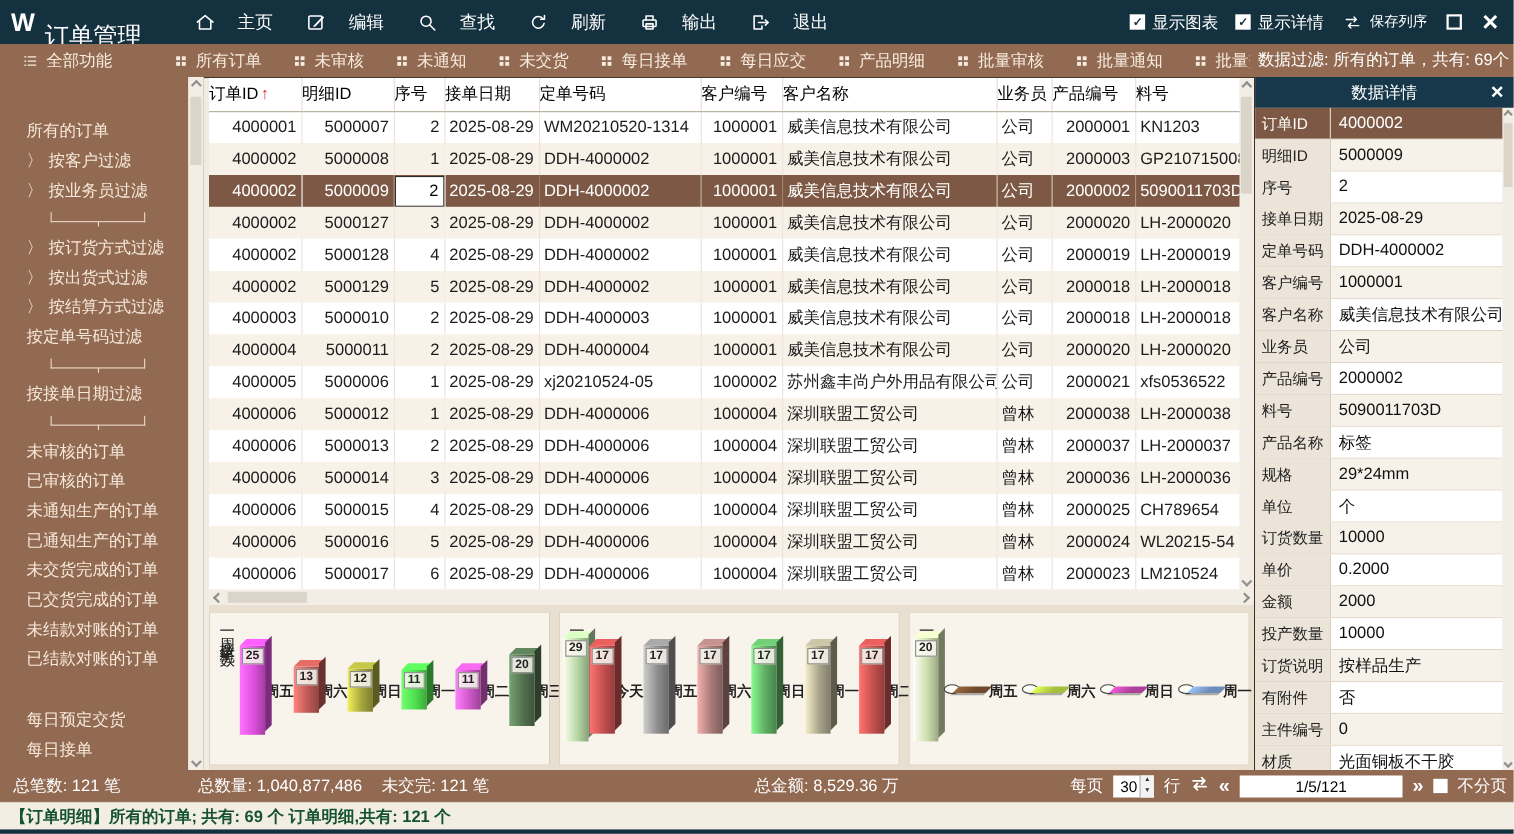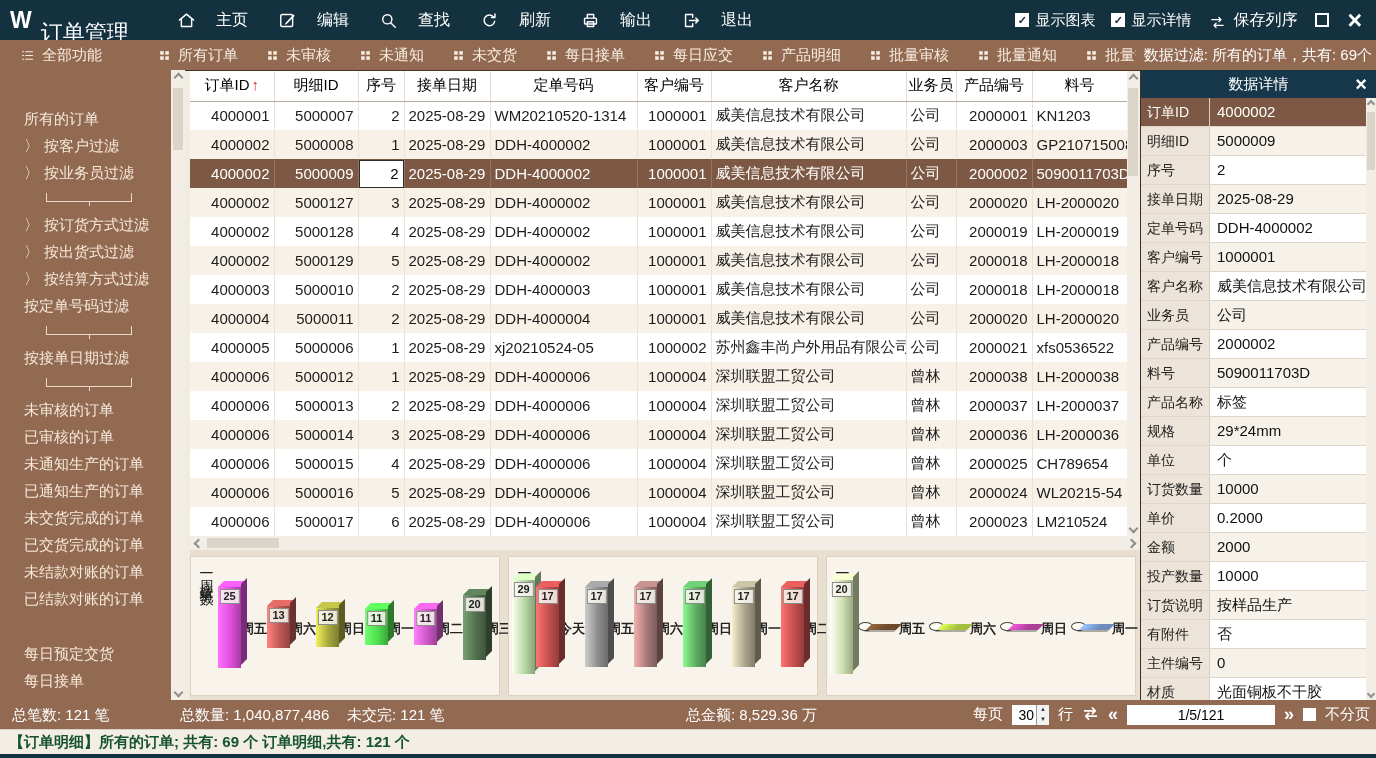--- a/index.html
+++ b/index.html
@@ -10,21 +10,21 @@
 .brand{display:flex;align-items:center;gap:9px;width:152px;}
 .logo{font-weight:800;font-size:23px;line-height:1;}
 .app-title{font-size:22px;margin-top:25px;}
 .nav-items{display:flex;align-items:center;}
 .nav-item{display:flex;align-items:center;gap:20px;padding:0 15px;height:40px;font-size:16px;cursor:pointer;}
 .ic{display:inline-flex;align-items:center;}
 .ic svg{width:19px;height:19px;}
 .nav-right{margin-left:auto;display:flex;align-items:center;gap:18px;}
 .toggle{display:flex;align-items:center;gap:6px;font-size:15px;cursor:pointer;}
 .cb{width:14px;height:14px;background:#fff;color:#14313f;font-size:11px;font-weight:700;display:flex;align-items:center;justify-content:center;}
-.save-order{display:flex;align-items:flex-end;gap:7px;font-size:16px;cursor:pointer;}
+.save-order{display:flex;align-items:center;gap:7px;font-size:13px;cursor:pointer;}
 .save-order .ic svg{width:17px;height:17px;}
 .win-max{width:14px;height:14px;border:2px solid #fff;display:inline-block;cursor:pointer;}
 .win-close{font-size:25px;font-weight:600;line-height:1;cursor:pointer;margin-right:4px;}
 
 .tabbar{height:30px;background:#926a52;display:flex;align-items:center;color:#f7ecdf;padding:0 6px;position:relative;flex:none;gap:28px;}
 .tab{display:flex;align-items:center;gap:7px;padding:0 14px;height:30px;font-size:15px;cursor:pointer;white-space:nowrap;}
 .tab .ic svg{width:13px;height:13px;}
 .menu-tab .ic svg{width:15px;height:15px;}
 .filter-status{position:absolute;right:4px;top:0;height:30px;line-height:30px;background:#926a52;padding-left:8px;font-size:15px;color:#fff;white-space:nowrap;}
 
@@ -38,21 +38,21 @@
 .chev{display:inline-block;width:7px;height:7px;border-left:2px solid #8f8f8f;border-top:2px solid #8f8f8f;flex:none;}
 .chev.up{transform:rotate(45deg);}
 .chev.down{transform:rotate(225deg);}
 .chev.left{transform:rotate(-45deg);}
 .chev.right{transform:rotate(135deg);}
 .sthumb{position:absolute;top:18px;left:2px;width:10px;height:62px;background:#dad4c9;}
 
 .content{width:955px;flex:none;display:flex;flex-direction:column;background:#f1ece2;padding-left:5px;border-top:1px solid #4a3426;}
 .table-wrap{position:relative;height:465px;background:#fff;flex:none;}
 table{border-collapse:collapse;table-layout:fixed;width:937px;}
-th{height:30px;background:#fff;font-weight:400;font-size:15px;color:#000;text-align:center;border-bottom:1px solid #b3aa9c;border-right:1px solid #e6ddd0;white-space:nowrap;overflow:hidden;}
+th{height:30px;background:#fff;font-weight:400;font-size:15px;color:#000;text-align:left;border-bottom:1px solid #b3aa9c;border-right:1px solid #e6ddd0;white-space:nowrap;overflow:hidden;}
 td{height:29px;font-size:15px;color:#1c1c1c;padding:0 4px;white-space:nowrap;overflow:hidden;border-right:1px solid #ece3d6;}
 tr.odd td{background:#f7f1e8;}
 tr.even td{background:#fff;}
 tr.sel td{background:#7d5945;color:#fff;border-right-color:#96755f;}
 td.c-r{text-align:right;}
 td.c-l{text-align:left;}
 td.editing{padding:0;}
 .edit-cell{height:28px;background:#fff;color:#000;border:1px solid #2c2c2c;display:flex;align-items:center;justify-content:flex-end;padding:0 4px;font-size:15px;}
 .sort-arrow{color:#e03022;font-weight:700;margin-left:2px;}
 .vscroll{position:absolute;top:0;right:0;bottom:0;width:13px;background:#f2eee6;display:flex;flex-direction:column;align-items:center;justify-content:space-between;padding:4px 0;}

